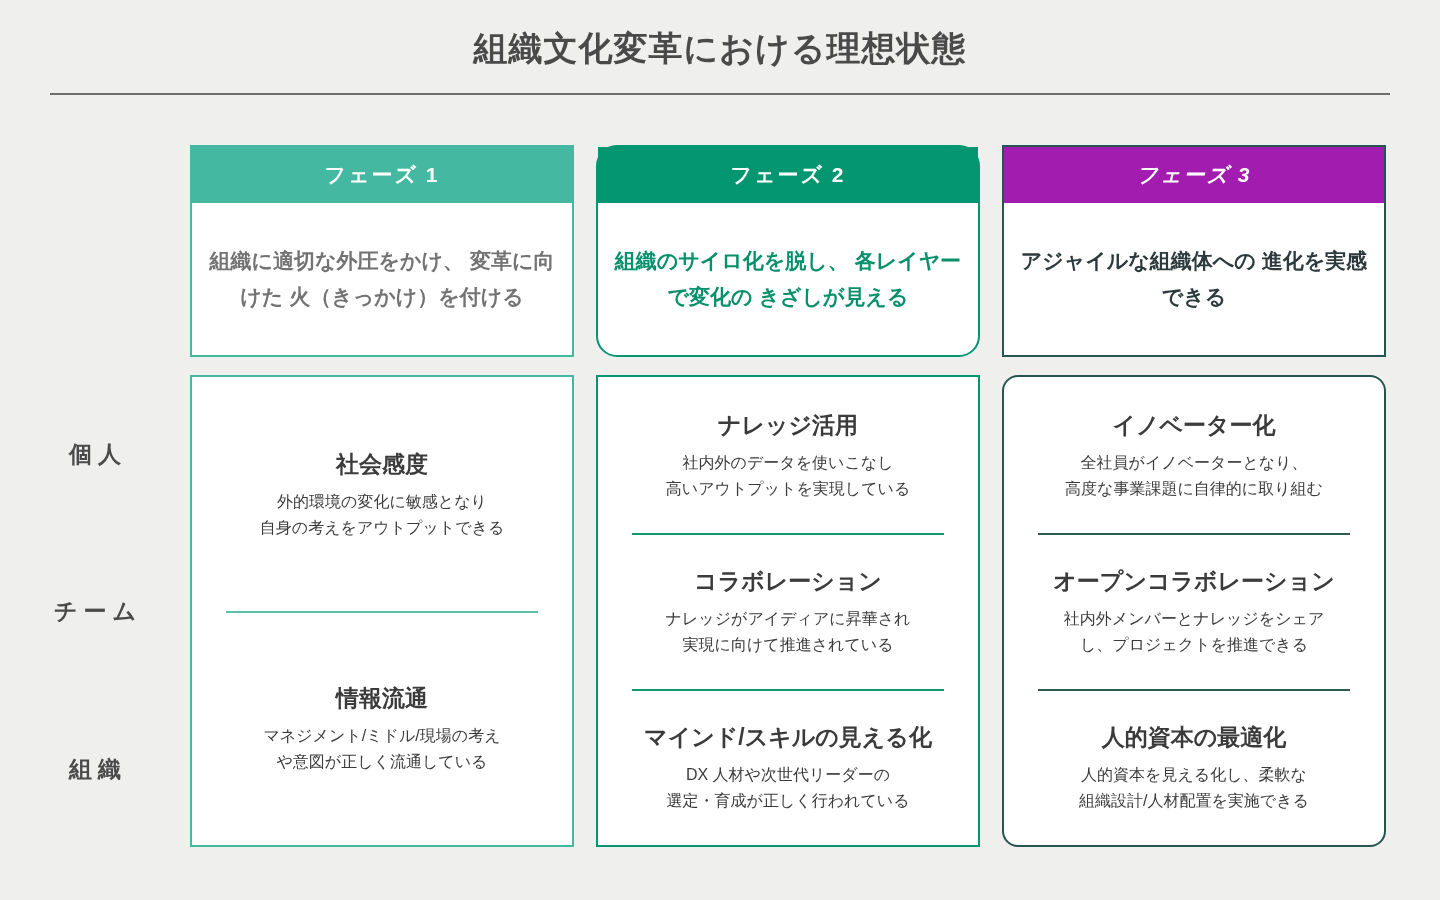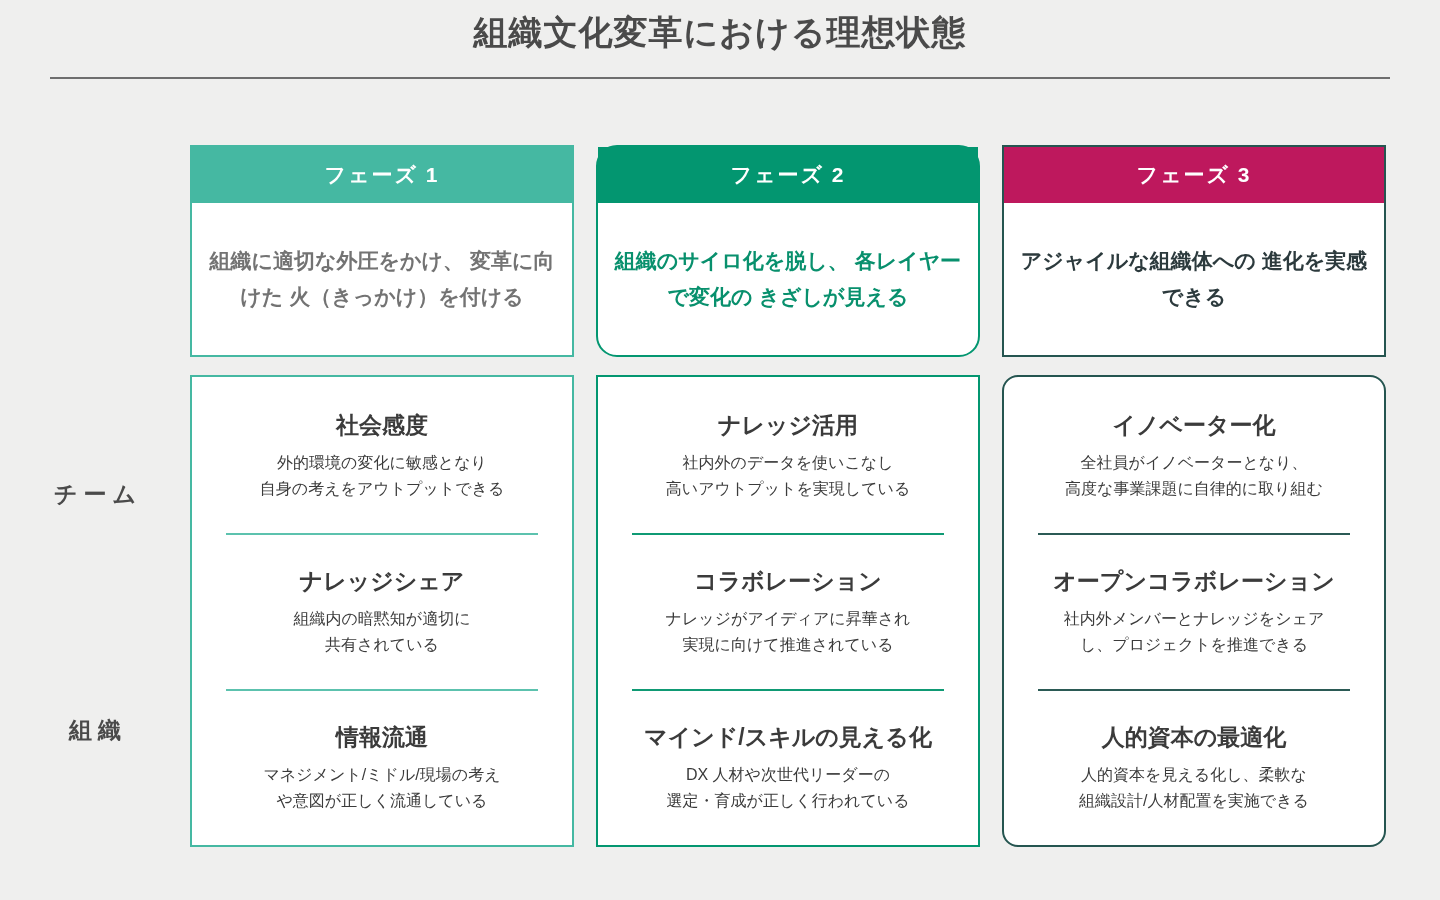--- a/index.html
+++ b/index.html
@@ -18,21 +18,21 @@
 
   .slide {
     position: relative;
     width: 1440px;
     height: 900px;
     box-sizing: border-box;
   }
 
   
   .title-block {
-    padding-top: 12px;
+    padding-top: 28px;
   }
   .slide-title {
     text-align: center;
     font-size: 34px;
     font-weight: bold;
     letter-spacing: 1px;
     color: #4a4a4a;
     line-height: 1.2;
     margin: 0;
   }
@@ -136,21 +136,21 @@
   .p1 .rows-card  { border-color: #45b8a2; }
   .p1 .phase-body { color: #737373; }
   .p1 .row-cell + .row-cell::before { background: #5cc2ae; }
 
   .p2 .phase-head { background: #039670; }
   .p2 .phase-card { border-color: #039670; border-radius: 21px; }
   .p2 .rows-card  { border-color: #039670; }
   .p2 .phase-body { color: #08906d; }
   .p2 .row-cell + .row-cell::before { background: #0f9a74; }
 
-  .p3 .phase-head { background: #be185d; }
+  .p3 .phase-head { background: #a21caf; font-style: italic; }
   .p3 .phase-card { border-color: #255550; }
   .p3 .rows-card  { border-color: #255550; border-radius: 16px; }
   .p3 .phase-body { color: #2c3a3d; }
   .p3 .row-cell + .row-cell::before { background: #2b5a55; }
 
   
   .axis-col {
     margin-top: 231px;
     height: 472px;
     display: flex;
@@ -175,43 +175,39 @@
 <div class="slide">
 
   <div class="title-block">
     <h1 class="slide-title">組織文化変革における理想状態</h1>
     <div class="title-rule"></div>
   </div>
 
   <div class="matrix">
 
     <div class="axis-col">
+      <div class="axis-label">個人</div>
       <div class="axis-label">チーム</div>
       <div class="axis-label">組織</div>
     </div>
 
     <div class="col-wrap p1">
       <div class="phase-card">
         <div class="phase-head">フェーズ 1</div>
         <div class="phase-body">組織に適切な外圧をかけ、
 変革に向けた
 火（きっかけ）を付ける</div>
       </div>
       <div class="rows-card">
         <div class="row-cell">
           <div class="row-heading">社会感度</div>
           <div class="row-desc">外的環境の変化に敏感となり
 自身の考えをアウトプットできる</div>
         </div>
         <div class="row-cell">
-          <div class="row-heading">ナレッジシェア</div>
-          <div class="row-desc">組織内の暗黙知が適切に
-共有されている</div>
-        </div>
-        <div class="row-cell">
           <div class="row-heading">情報流通</div>
           <div class="row-desc">マネジメント/ミドル/現場の考え
 や意図が正しく流通している</div>
         </div>
       </div>
     </div>
 
     <div class="spacer"></div>
 
     <div class="col-wrap p2">

